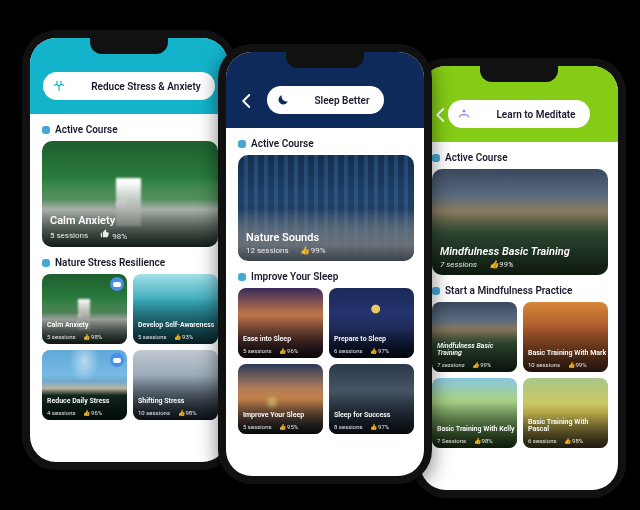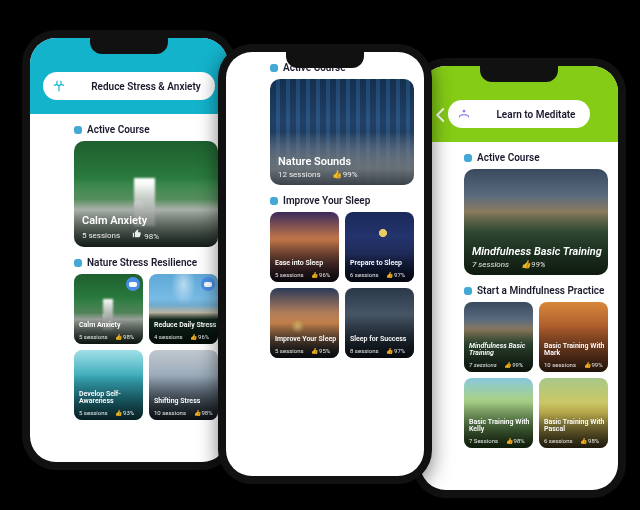--- a/index.html
+++ b/index.html
@@ -69,24 +69,23 @@
     display: flex;
     align-items: center;
     gap: 24px;
     cursor: pointer;
   }
   .pill .ico {
     width: 16px; height: 16px;
     display:inline-flex; align-items:center; justify-content:center;
   }
   .content {
-    padding: 6px 10px 0 2px;
+    padding: 6px 10px 0 12px;
     height: calc(100% - 76px);
     overflow: hidden;
-    margin-left: 42px;
   }
   .section-h {
     display:flex; align-items:center; gap:5px;
     margin: 4px 0 6px 0;
   }
   .dot { width:8px; height:8px; border-radius:3px; background:#43a8d6; }
   .section-h span { font-size: 10px; font-weight:600; color:#1a1a2e; }
   .hero {
     width:100%; height:106px;
     border-radius:10px;
@@ -186,50 +185,65 @@
       </div>
       <div class="grid">
         <div class="card bg-waterfall">
           <div class="badge"></div>
           <div class="t">Calm Anxiety</div>
           <div class="s">
               <span>5 sessions</span>
               <span>👍<span>98%</span></span>
             </div>
         </div>
+        <div class="card bg-wave">
+          <div class="t">Develop Self-Awareness</div>
+          <div class="s">
+              <span>5 sessions</span>
+              <span>👍<span>93%</span></span>
+            </div>
+        </div>
         <div class="card bg-palm">
           <div class="badge"></div>
           <div class="t">Reduce Daily Stress</div>
           <div class="s">
               <span>4 sessions</span>
               <span>👍<span>96%</span></span>
-            </div>
-        </div>
-        <div class="card bg-wave">
-          <div class="t">Develop Self-Awareness</div>
-          <div class="s">
-              <span>5 sessions</span>
-              <span>👍<span>93%</span></span>
             </div>
         </div>
         <div class="card bg-swing">
           <div class="t">Shifting Stress</div>
           <div class="s">
               <span>10 sessions</span>
               <span>👍<span>98%</span></span>
             </div>
         </div>
       </div>
     </div>
   </div>
 </div>
 
 <div class="phone p2">
   <div class="screen">
     <div class="notch"></div>
+    <div class="header hdr2">
+      <div class="back">
+        <svg viewBox="0 0 24 24" width="18" height="18">
+            <path d="M15 4l-8 8 8 8" stroke="#fff" stroke-width="2.5" fill="none" stroke-linecap="round"></path>
+          </svg>
+      </div>
+      <div class="pill">
+        <span class="ico">
+          <svg viewBox="0 0 24 24" width="14" height="14">
+              <path d="M20 14A8 8 0 0 1 10 4a8 8 0 1 0 10 10z" fill="#0e2a5a"></path>
+            </svg>
+        </span>
+        <span>Sleep Better</span>
+      </div>
+    </div>
     <div class="content">
       <div class="section-h">
         <span class="dot"></span>
         <span>Active Course</span>
       </div>
       <div class="hero bg-forest-snow">
         <div class="hero-txt">
           <div class="t">Nature Sounds</div>
           <div class="s">
             <span>12 sessions</span>

